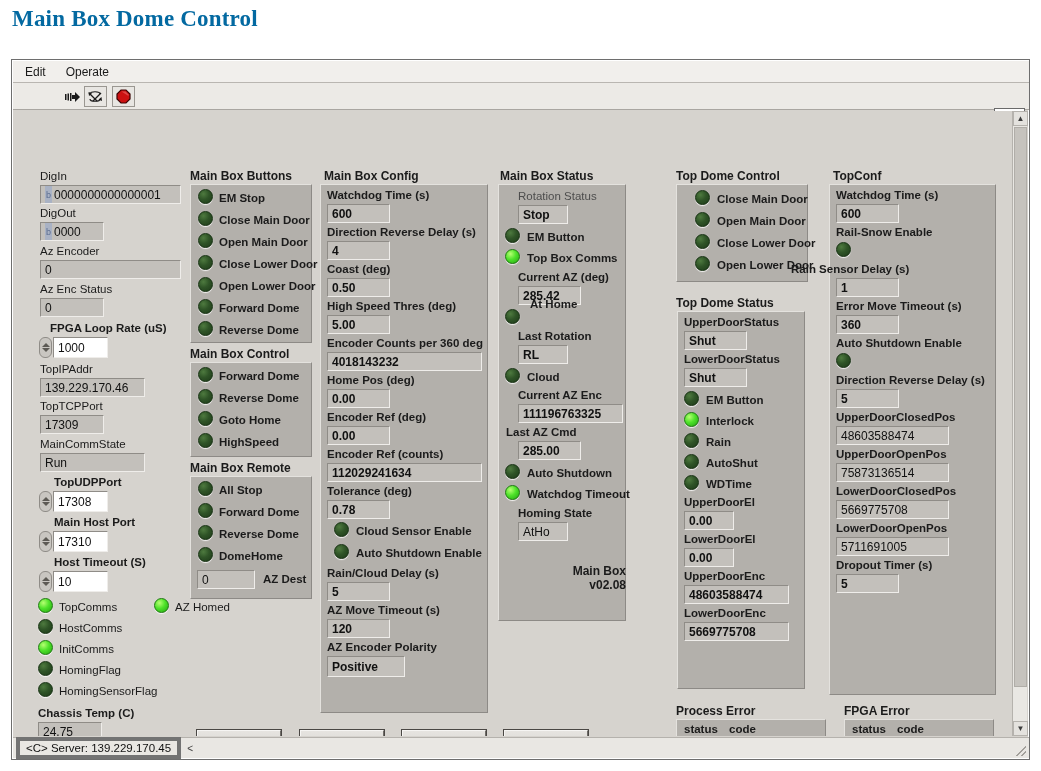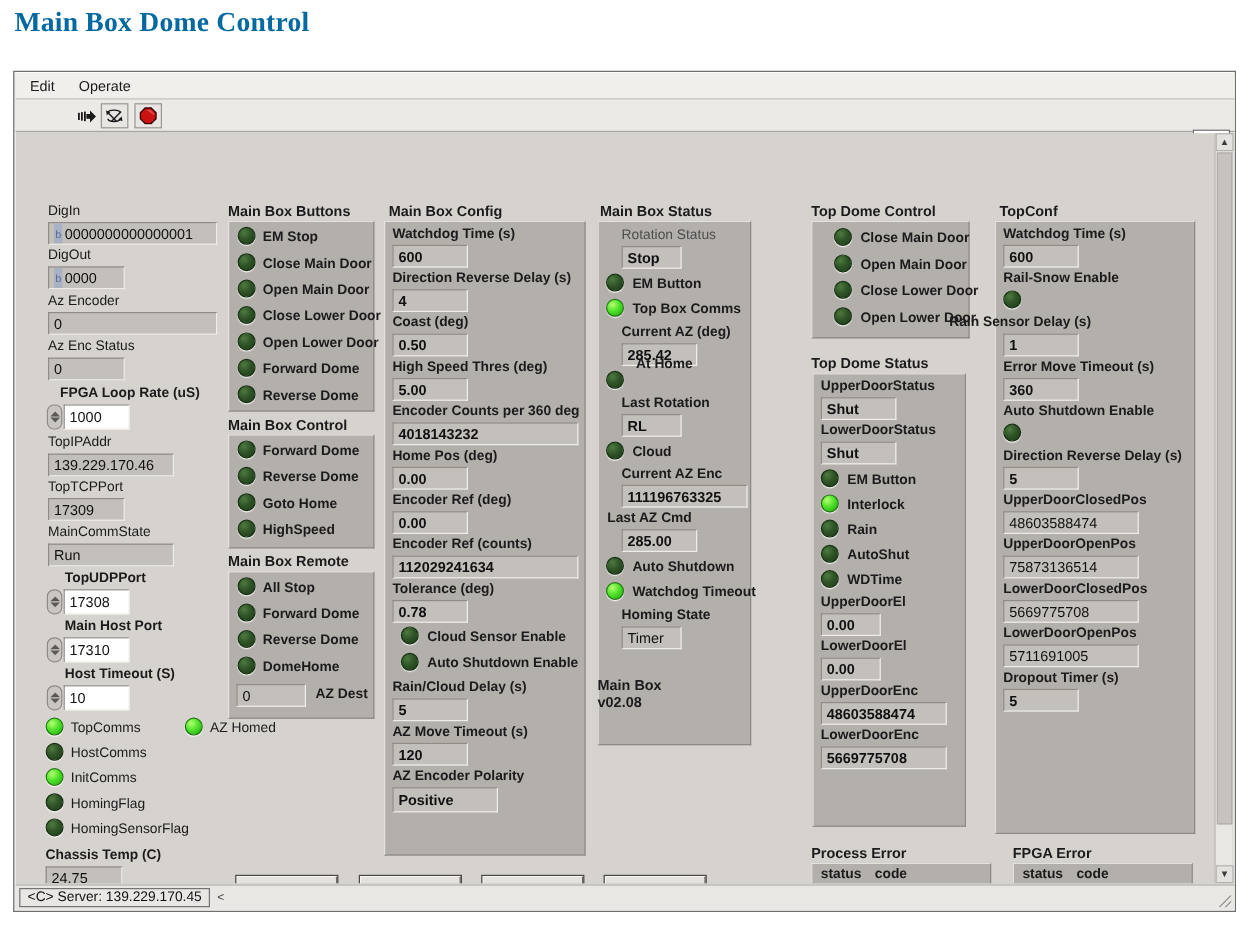--- a/index.html
+++ b/index.html
@@ -161,21 +161,21 @@
     background: #e9e7e3;
     border-top: 1px solid #b5b2ad;
     display: flex; align-items: center;
   }
   #server-chip {
     margin-left: 3px;
     padding: 1px 6px;
     font-size: 11.5px;
     color: #111;
     background: #e9e7e3;
-    border: 1px solid #737373;
+    border: 4px solid #737373;
   }
   #hscroll-mark {
     margin-left: 6px; font-size: 10px; color: #3c3c3c;
   }
   #statusbar .grip {
     position: absolute; right: 3px; bottom: 2px;
     width: 10px; height: 10px;
     background:
       linear-gradient(135deg, transparent 45%, #a3a09b 45%, #a3a09b 55%, transparent 55%),
       linear-gradient(135deg, transparent 70%, #a3a09b 70%, #a3a09b 80%, transparent 80%);
@@ -294,21 +294,21 @@
     background: #b3b0ab;
     border-top: 1px solid #e4e2de;
     border-left: 1px solid #e4e2de;
     border-right: 1px solid #8d8a86;
     border-bottom: 1px solid #8d8a86;
   }
 
   .vtxt {
     position: absolute;
     font-size: 12px; font-weight: bold; color: #1b1b1b;
-    text-align: left; line-height: 1.25;
+    text-align: right; line-height: 1.25;
   }
 </style>
 </head>
 <body>
 
 <div id="root">
 
   <div id="page-title">Main Box Dome Control</div>
 
   <div id="lv-window">
@@ -513,21 +513,21 @@
       <div class="led off" style="left:320px; top:433px;"></div>
       <div class="lbl b" style="left:342px; top:436px;">Auto Shutdown Enable</div>
 
       <div class="lbl b" style="left:313px; top:456px;">Rain/Cloud Delay (s)</div>
       <div class="ind bold" style="left:313px; top:471px; width:63px; height:19px;">5</div>
 
       <div class="lbl b" style="left:313px; top:493px;">AZ Move Timeout (s)</div>
       <div class="ind bold" style="left:313px; top:508px; width:63px; height:19px;">120</div>
 
       <div class="lbl b" style="left:313px; top:530px;">AZ Encoder Polarity</div>
-      <div class="ind bold" style="left:313px; top:545px; width:88px; height:21px;">Positive</div>
+      <div class="ind bold" style="left:313px; top:545px; width:78px; height:21px;">Positive</div>
 
       <div class="grp-title" style="left:486px; top:58px;">Main Box Status</div>
       <div class="grp-box" style="left:484px; top:73px; width:128px; height:437px;"></div>
 
       <div class="lbl dim" style="left:504px; top:79px;">Rotation Status</div>
       <div class="ind bold" style="left:504px; top:94px; width:50px; height:19px;">Stop</div>
 
       <div class="led off" style="left:491px; top:117px;"></div>
       <div class="lbl b" style="left:513px; top:120px;">EM Button</div>
       <div class="led on" style="left:491px; top:138px;"></div>
@@ -550,21 +550,21 @@
 
       <div class="lbl b" style="left:492px; top:315px;">Last AZ Cmd</div>
       <div class="ind bold" style="left:504px; top:330px; width:63px; height:19px;">285.00</div>
 
       <div class="led off" style="left:491px; top:353px;"></div>
       <div class="lbl b" style="left:513px; top:356px;">Auto Shutdown</div>
       <div class="led on" style="left:491px; top:374px;"></div>
       <div class="lbl b" style="left:513px; top:377px;">Watchdog Timeout</div>
 
       <div class="lbl b" style="left:504px; top:396px;">Homing State</div>
-      <div class="ind" style="left:504px; top:411px; width:50px; height:19px;">Timer</div>
+      <div class="ind" style="left:504px; top:411px; width:50px; height:19px;">AtHo</div>
 
       <div class="vtxt" style="left:484px; top:453px; width:128px;">Main Box</div>
       <div class="vtxt" style="left:484px; top:467px; width:128px;">v02.08</div>
 
       <div class="grp-title" style="left:662px; top:58px;">Top Dome Control</div>
       <div class="grp-box" style="left:662px; top:73px; width:132px; height:98px;"></div>
       <div class="led off" style="left:681px; top:79px;"></div>
       <div class="lbl b" style="left:703px; top:82px;">Close Main Door</div>
       <div class="led off" style="left:681px; top:101px;"></div>
       <div class="lbl b" style="left:703px; top:104px;">Open Main Door</div>

